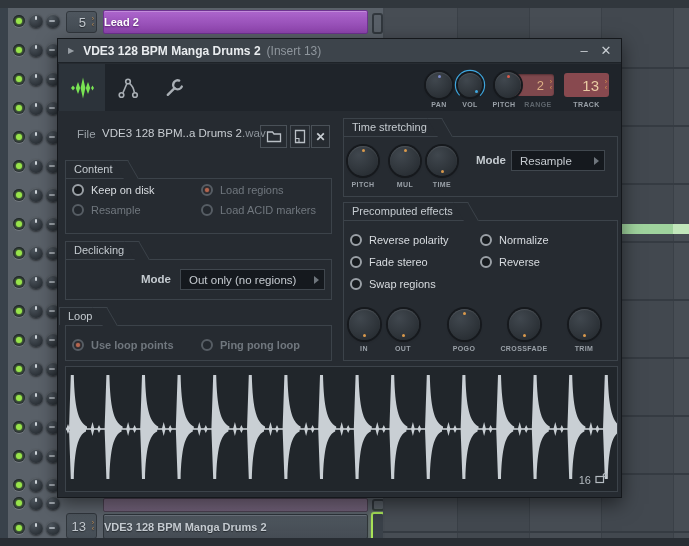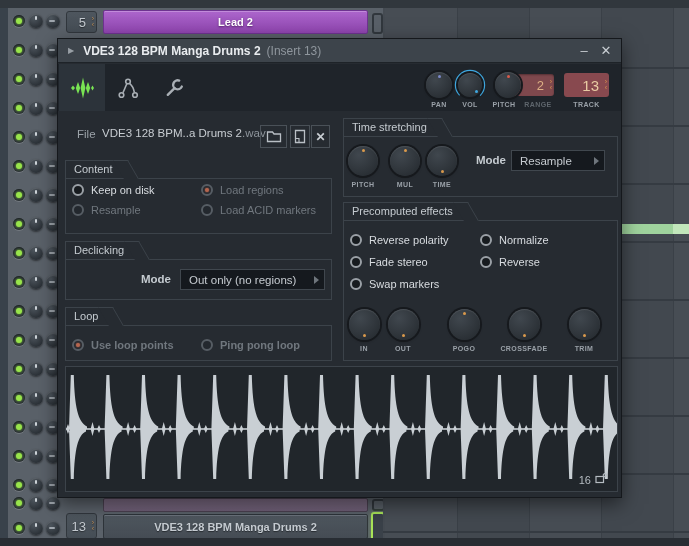--- a/index.html
+++ b/index.html
@@ -14,21 +14,21 @@
   .strip-bottom{position:absolute;left:0;top:538px;width:689px;height:8px;background:#282D33;z-index:2;}
   .led{position:absolute;width:12px;height:12px;border-radius:50%;background:#2C3238;box-shadow:inset 0 1px 2px #1A1F24,0 1px 0 rgba(255,255,255,.15);}
   .led i{position:absolute;left:3px;top:3px;width:6px;height:6px;border-radius:50%;background:#98E44B;box-shadow:0 0 3px #86D23A;}
   .rknob{position:absolute;width:14px;height:14px;border-radius:50%;background:radial-gradient(circle at 35% 30%,#4D555D,#2A3036 75%);box-shadow:0 1px 2px rgba(0,0,0,.5),inset 0 1px 1px rgba(255,255,255,.15);}
   .rknob .iv{position:absolute;left:50%;top:1.5px;width:2px;height:4.5px;margin-left:-1px;background:#CDD3D8;border-radius:1px;}
   .rknob .ih{position:absolute;top:50%;left:3px;width:6px;height:2px;margin-top:-1px;background:#9FA6AD;border-radius:1px;}
   .numbox{position:absolute;background:linear-gradient(#4E565E,#454D55);border:1px solid #31373D;border-radius:3px;color:#C4CAD0;font-size:13px;display:flex;align-items:center;justify-content:flex-end;padding-right:10px;text-shadow:0 1px 1px #2A2F34;}
   .chevs{position:absolute;right:2px;top:50%;margin-top:-6px;display:flex;flex-direction:column;line-height:6px;font-size:7px;color:#C08D52;}
   .chevs b::before{content:'›';font-weight:normal;}
   .chevs i::before{content:'‹';font-style:normal;}
-  .chanbtn{position:absolute;border-radius:2px;display:flex;align-items:center;justify-content:center;font-size:11px;font-weight:bold;}
+  .chanbtn{position:absolute;border-radius:2px;display:flex;align-items:center;justify-content:flex-start;font-size:11px;font-weight:bold;}
   .chan-purple{background:linear-gradient(#AC66CC,#8E44AE);border:1px solid #6E3390;box-shadow:inset 0 1px 0 #C18BDA;color:#FFFFFF;text-shadow:0 1px 2px rgba(40,0,60,.6);}
   .chan-gray{background:linear-gradient(#4F575F,#454C54);border:1px solid #2E343A;box-shadow:inset 0 1px 0 #6B737C;color:#C6CCD2;text-shadow:0 1px 1px #272C31;}
   .chan-mauve{background:linear-gradient(#7C6B83,#6E5E76);border:1px solid #4A4050;}
   .pill{position:absolute;border-radius:3px;background:#596068;border:2px solid #31373D;}
   .pill-green{background:#3A4149;border:2px solid #A8E358;box-shadow:0 0 4px rgba(150,220,70,.4);}
 
   
   .playlist{position:absolute;left:383px;top:8px;width:306px;height:530px;background:#454B52;}
   .pl-col{position:absolute;top:0;height:100%;}
   .pl-vline{position:absolute;top:0;width:1px;height:100%;background:#3A4047;}
@@ -430,21 +430,21 @@
       </div>
 
     <div class="ptab" style="left:7px;top:202px;">Declicking</div>
     <div class="panel" style="left:7px;top:220px;width:267px;height:41px;"></div>
     <span class="mode-label" style="left:58px;top:234px;width:55px;">Mode</span>
     <div class="dropdown" style="left:122px;top:230px;width:145px;">
       <span>Out only (no regions)</span>
         <span class="arr"></span>
     </div>
 
-    <div class="ptab" style="left:7px;top:268px;text-align:right;">Loop</div>
+    <div class="ptab" style="left:1px;top:268px;text-align:right;">Loop</div>
     <div class="panel" style="left:7px;top:286px;width:267px;height:36px;"></div>
     <div class="abs" id="loop-opts" style="left:14px;top:296px;width:254px;display:grid;grid-template-columns:129px 125px;grid-auto-rows:20px;align-items:center;font-weight:bold;">
         <div class="opt">
           <span class="radio dis sel"></span>
           <span class="olabel dim">Use loop points</span>
         </div>
         <div class="opt">
           <span class="radio dis"></span>
           <span class="olabel dim">Ping pong loop</span>
         </div>
@@ -473,21 +473,21 @@
         <div class="opt">
           <span class="radio"></span>
           <span class="olabel">Fade stereo</span>
         </div>
         <div class="opt">
           <span class="radio"></span>
           <span class="olabel">Reverse</span>
         </div>
         <div class="opt">
           <span class="radio"></span>
-          <span class="olabel">Swap markers</span>
+          <span class="olabel">Swap regions</span>
         </div>
       </div>
     <div id="pc-knobs"></div>
 
     <div class="wavepanel">
       <svg id="wave-svg" width="551" height="124" viewBox="0 0 551 124">
           <rect x="0" y="61.2" width="551" height="1.6" fill="#C9CFD4"></rect>
           <path d="M0.10000000000000009,62 L2,57 L3.9,62 L2,67 Z M3,62 L4.8,8 L7.8,8 C8.6,40 12,55 21,59.5 L21,62 Z M3,62 L4.8,112 L7.8,112 C8.6,82 12,68 20,64.5 L20,62 Z M24.6,62 L26.5,55 L28.4,62 L26.5,69 Z M31.1,62 L33,58 L34.9,62 L33,66 Z M38.6,62 L40.4,8 L43.4,8 C44.2,40 47.6,55 56.6,59.5 L56.6,62 Z M38.6,62 L40.4,112 L43.4,112 C44.2,82 47.6,68 55.6,64.5 L55.6,62 Z M60.2,62 L62.1,55 L64,62 L62.1,69 Z M66.69999999999999,62 L68.6,58 L70.5,62 L68.6,66 Z M74.2,62 L76,8 L79,8 C79.8,40 83.2,55 92.2,59.5 L92.2,62 Z M74.2,62 L76,112 L79,112 C79.8,82 83.2,68 91.2,64.5 L91.2,62 Z M95.8,62 L97.7,55 L99.60000000000001,62 L97.7,69 Z M102.3,62 L104.2,58 L106.10000000000001,62 L104.2,66 Z M109.80000000000001,62 L111.60000000000001,8 L114.60000000000001,8 C115.4,40 118.80000000000001,55 127.80000000000001,59.5 L127.80000000000001,62 Z M109.80000000000001,62 L111.60000000000001,112 L114.60000000000001,112 C115.4,82 118.80000000000001,68 126.80000000000001,64.5 L126.80000000000001,62 Z M131.4,62 L133.3,55 L135.20000000000002,62 L133.3,69 Z M137.9,62 L139.8,58 L141.70000000000002,62 L139.8,66 Z M145.4,62 L147.20000000000002,8 L150.20000000000002,8 C151,40 154.4,55 163.4,59.5 L163.4,62 Z M145.4,62 L147.20000000000002,112 L150.20000000000002,112 C151,82 154.4,68 162.4,64.5 L162.4,62 Z M167,62 L168.9,55 L170.8,62 L168.9,69 Z M173.5,62 L175.4,58 L177.3,62 L175.4,66 Z M181,62 L182.8,8 L185.8,8 C186.6,40 190,55 199,59.5 L199,62 Z M181,62 L182.8,112 L185.8,112 C186.6,82 190,68 198,64.5 L198,62 Z M202.6,62 L204.5,55 L206.4,62 L204.5,69 Z M209.1,62 L211,58 L212.9,62 L211,66 Z M216.60000000000002,62 L218.40000000000003,8 L221.40000000000003,8 C222.20000000000002,40 225.60000000000002,55 234.60000000000002,59.5 L234.60000000000002,62 Z M216.60000000000002,62 L218.40000000000003,112 L221.40000000000003,112 C222.20000000000002,82 225.60000000000002,68 233.60000000000002,64.5 L233.60000000000002,62 Z M238.20000000000002,62 L240.10000000000002,55 L242.00000000000003,62 L240.10000000000002,69 Z M244.70000000000002,62 L246.60000000000002,58 L248.50000000000003,62 L246.60000000000002,66 Z M252.20000000000005,62 L254.00000000000006,8 L257.00000000000006,8 C257.80000000000007,40 261.20000000000005,55 270.20000000000005,59.5 L270.20000000000005,62 Z M252.20000000000005,62 L254.00000000000006,112 L257.00000000000006,112 C257.80000000000007,82 261.20000000000005,68 269.20000000000005,64.5 L269.20000000000005,62 Z M273.80000000000007,62 L275.70000000000005,55 L277.6,62 L275.70000000000005,69 Z M280.30000000000007,62 L282.20000000000005,58 L284.1,62 L282.20000000000005,66 Z M287.8,62 L289.6,8 L292.6,8 C293.40000000000003,40 296.8,55 305.8,59.5 L305.8,62 Z M287.8,62 L289.6,112 L292.6,112 C293.40000000000003,82 296.8,68 304.8,64.5 L304.8,62 Z M309.40000000000003,62 L311.3,55 L313.2,62 L311.3,69 Z M315.90000000000003,62 L317.8,58 L319.7,62 L317.8,66 Z M323.40000000000003,62 L325.20000000000005,8 L328.20000000000005,8 C329.00000000000006,40 332.40000000000003,55 341.40000000000003,59.5 L341.40000000000003,62 Z M323.40000000000003,62 L325.20000000000005,112 L328.20000000000005,112 C329.00000000000006,82 332.40000000000003,68 340.40000000000003,64.5 L340.40000000000003,62 Z M345.00000000000006,62 L346.90000000000003,55 L348.8,62 L346.90000000000003,69 Z M351.50000000000006,62 L353.40000000000003,58 L355.3,62 L353.40000000000003,66 Z M359,62 L360.8,8 L363.8,8 C364.6,40 368,55 377,59.5 L377,62 Z M359,62 L360.8,112 L363.8,112 C364.6,82 368,68 376,64.5 L376,62 Z M380.6,62 L382.5,55 L384.4,62 L382.5,69 Z M387.1,62 L389,58 L390.9,62 L389,66 Z M394.6,62 L396.40000000000003,8 L399.40000000000003,8 C400.20000000000005,40 403.6,55 412.6,59.5 L412.6,62 Z M394.6,62 L396.40000000000003,112 L399.40000000000003,112 C400.20000000000005,82 403.6,68 411.6,64.5 L411.6,62 Z M416.20000000000005,62 L418.1,55 L420,62 L418.1,69 Z M422.70000000000005,62 L424.6,58 L426.5,62 L424.6,66 Z M430.20000000000005,62 L432.00000000000006,8 L435.00000000000006,8 C435.80000000000007,40 439.20000000000005,55 448.20000000000005,59.5 L448.20000000000005,62 Z M430.20000000000005,62 L432.00000000000006,112 L435.00000000000006,112 C435.80000000000007,82 439.20000000000005,68 447.20000000000005,64.5 L447.20000000000005,62 Z M451.80000000000007,62 L453.70000000000005,55 L455.6,62 L453.70000000000005,69 Z M458.30000000000007,62 L460.20000000000005,58 L462.1,62 L460.20000000000005,66 Z M465.8,62 L467.6,8 L470.6,8 C471.40000000000003,40 474.8,55 483.8,59.5 L483.8,62 Z M465.8,62 L467.6,112 L470.6,112 C471.40000000000003,82 474.8,68 482.8,64.5 L482.8,62 Z M487.40000000000003,62 L489.3,55 L491.2,62 L489.3,69 Z M493.90000000000003,62 L495.8,58 L497.7,62 L495.8,66 Z M501.40000000000003,62 L503.20000000000005,8 L506.20000000000005,8 C507.00000000000006,40 510.40000000000003,55 519.4000000000001,59.5 L519.4000000000001,62 Z M501.40000000000003,62 L503.20000000000005,112 L506.20000000000005,112 C507.00000000000006,82 510.40000000000003,68 518.4000000000001,64.5 L518.4000000000001,62 Z M523.0000000000001,62 L524.9000000000001,55 L526.8000000000001,62 L524.9000000000001,69 Z M529.5000000000001,62 L531.4000000000001,58 L533.3000000000001,62 L531.4000000000001,66 Z M537,62 L538.8,8 L541.8,8 C542.6,40 546,55 555,59.5 L555,62 Z M537,62 L538.8,112 L541.8,112 C542.6,82 546,68 554,64.5 L554,62 Z M558.6,62 L560.5,55 L562.4,62 L560.5,69 Z M565.1,62 L567,58 L568.9,62 L567,66 Z " fill="#C9CFD4"></path>
         </svg>
       <span class="wv-count">16</span>

